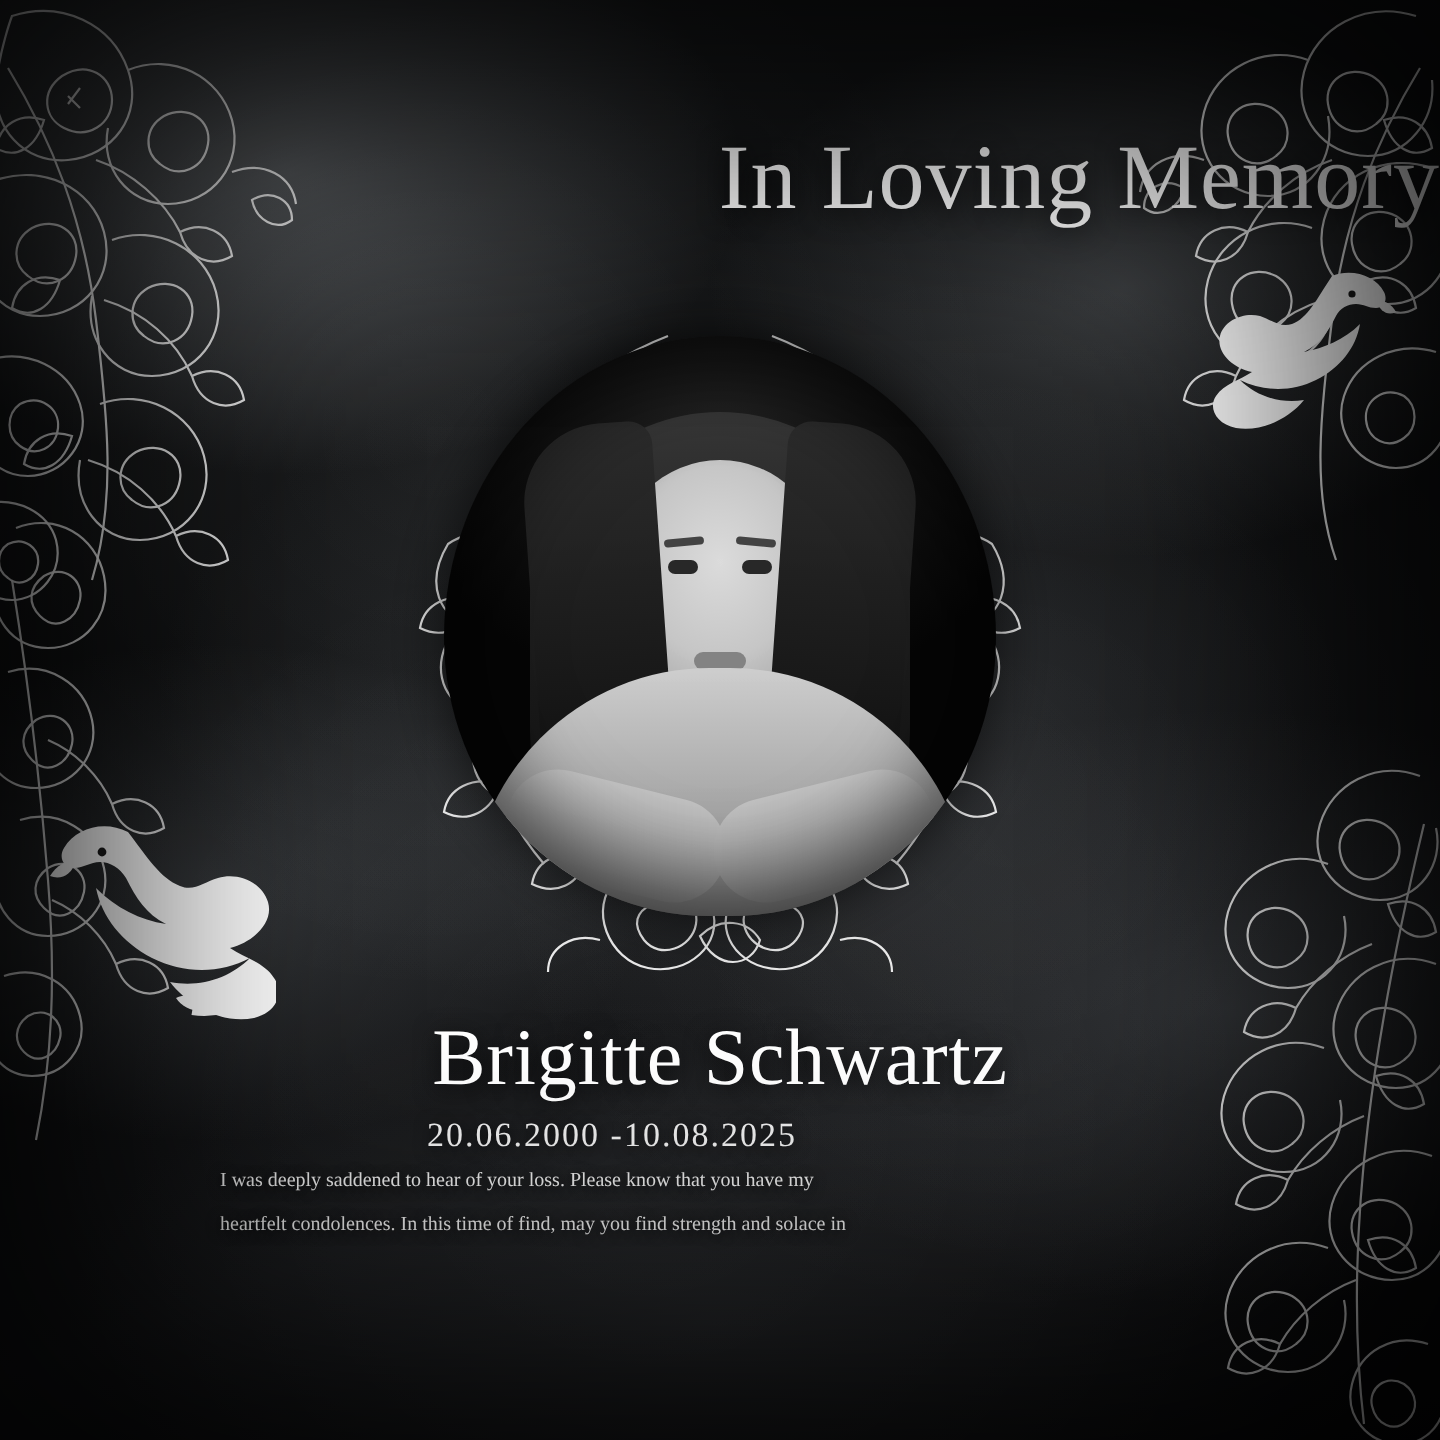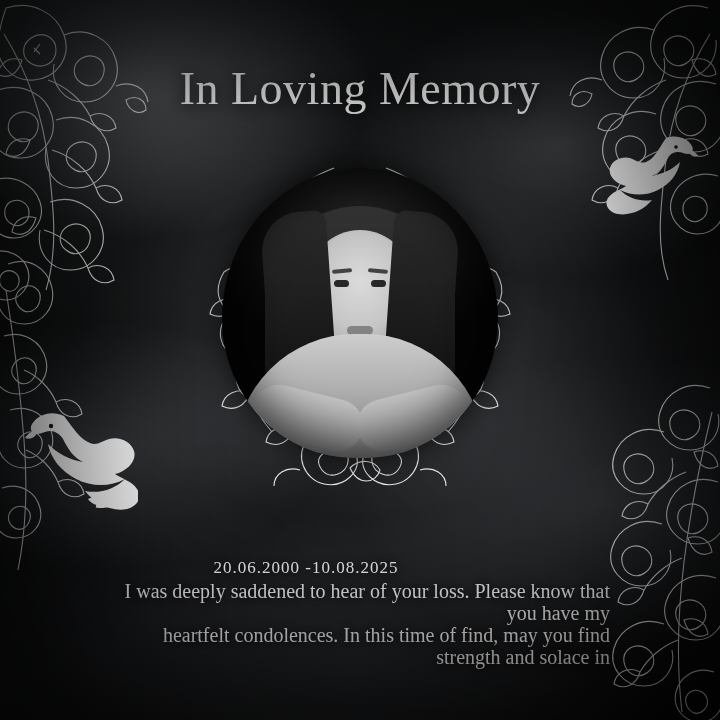--- a/index.html
+++ b/index.html
@@ -64,21 +64,21 @@
   .dove { position: absolute; pointer-events: none; }
   #dove-right { top: 128px; right: 22px; }
   #dove-left  { top: 400px; left: 18px; }
 
   
   #title {
     position: absolute;
     top: 62px;
     left: 0;
     width: 720px;
-    text-align: center;
+    text-align: right;
     color: #fdfdfd;
     font-size: 46px;
     letter-spacing: 0.5px;
     font-family: "Liberation Serif", serif;
     text-shadow: 0 2px 14px rgba(0,0,0,0.85);
   }
 
   
   #portrait-wrap {
     position: absolute;
@@ -215,23 +215,23 @@
     font-size: 17px;
     letter-spacing: 1px;
     font-family: "Liberation Serif", serif;
     text-shadow: 0 1px 8px rgba(0,0,0,0.85);
   }
   #message {
     position: absolute;
     top: 580px;
     left: 110px;
     width: 500px;
-    text-align: right;
+    text-align: left;
     color: #e9e9e9;
-    font-size: 20px;
+    font-size: 10px;
     line-height: 22px;
     font-family: "Liberation Serif", serif;
     text-shadow: 0 1px 7px rgba(0,0,0,0.9);
   }
   #message span { display: block; }
 </style>
 </head>
 <body>
 
 <div id="card">
@@ -441,20 +441,21 @@
         <path d="M100 30 C105 30 110 33 113 38 C108 40 102 38 100 30Z"></path>
         <circle cx="87" cy="26" r="2.2" fill="#1a1a1a"></circle>
 
         <path d="M8 96 C18 104 30 108 42 106" stroke="#ffffff" stroke-width="3" fill="none"></path>
         <path d="M20 100 C24 94 32 92 38 95 C34 101 26 103 20 100Z"></path>
         <path d="M32 104 C36 98 44 96 50 99 C46 105 38 107 32 104Z"></path>
       </g>
     </svg>
   </div>
 
+  <div id="name">Brigitte Schwartz</div>
   <div id="dates">20.06.2000 -10.08.2025</div>
   <div id="message">
     <span>I was deeply saddened to hear of your loss. Please know that you have my</span>
     <span>heartfelt condolences. In this time of find, may you find strength and solace in</span>
   </div>
 
   <div class="vignette"></div>
 </div>
 
 </body></html>

